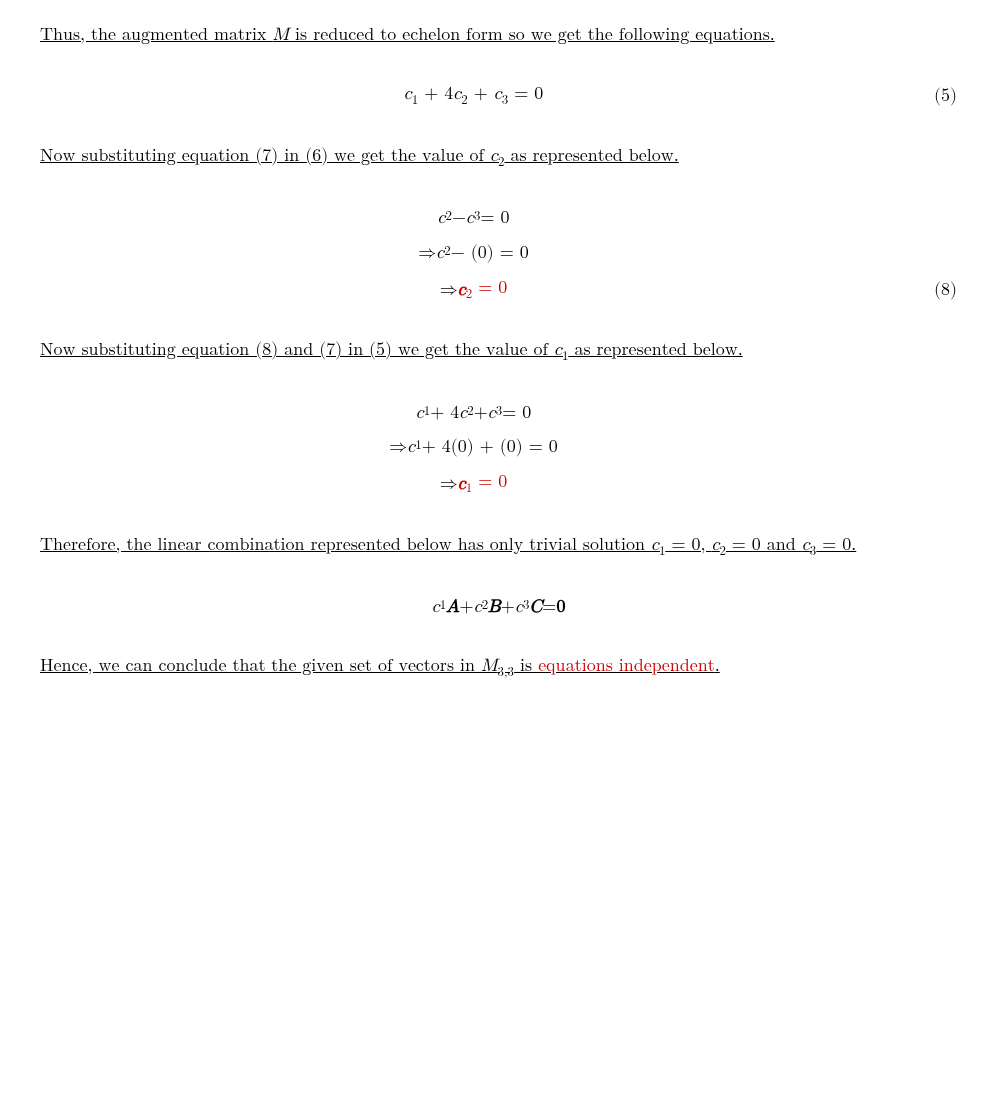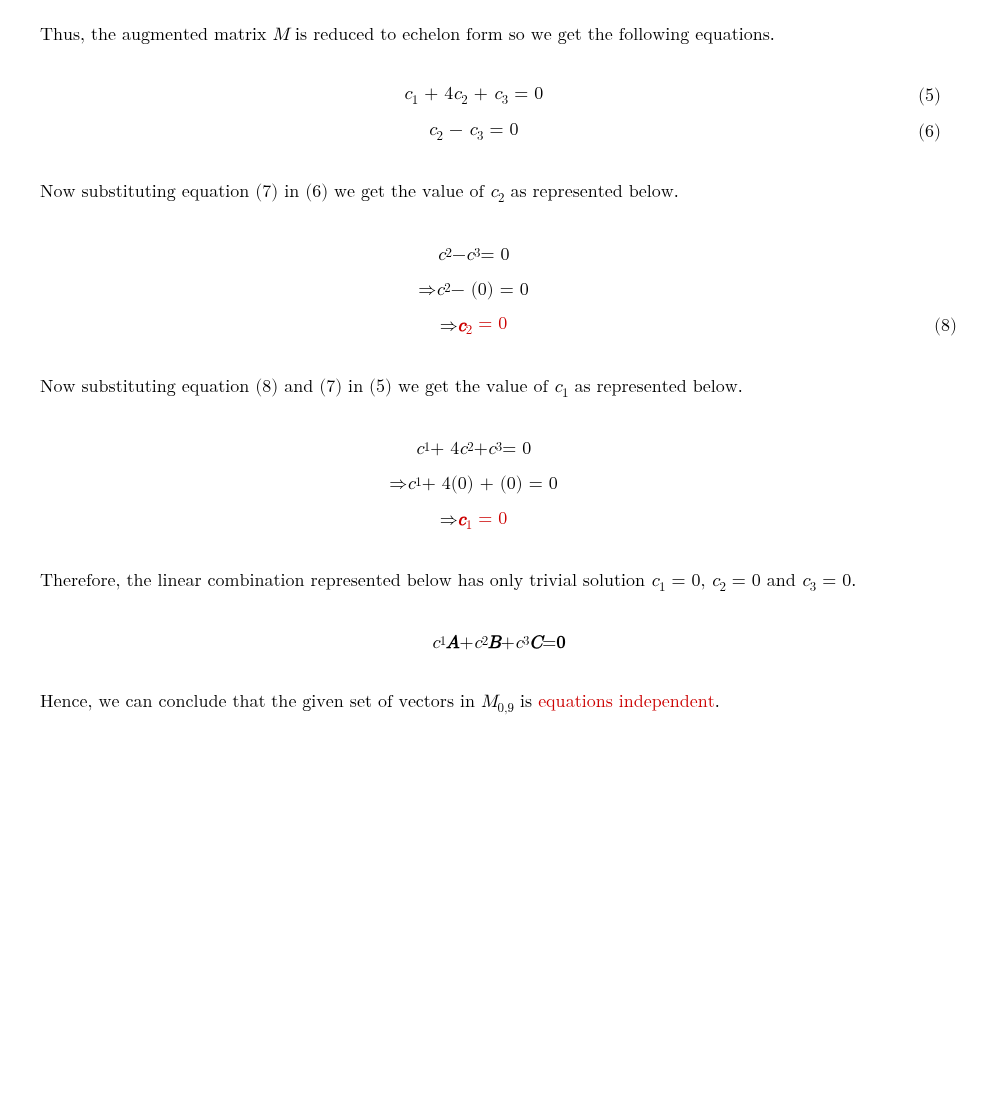--- a/index.html
+++ b/index.html
@@ -12,20 +12,21 @@
       font-family: "Computer Modern", "Latin Modern Math", Georgia, "Times New Roman", serif;
       font-size: 18px;
       line-height: 1.6;
       color: #000000;
       width: 997px;
       padding: 20px 40px 30px 40px;
     }
     .text-block {
       text-align: justify;
       margin-bottom: 18px;
+      text-decoration: underline;
     }
     .equation-block {
       display: flex;
       justify-content: center;
       align-items: center;
       position: relative;
       margin: 24px 0;
     }
     .eq-line {
       display: flex;
@@ -33,21 +34,21 @@
       align-items: center;
     }
     .red {
       color: #cc0000;
     }
     .bold {
       font-weight: bold;
     }
     .equations-group {
       position: relative;
-      margin: 30px 16px;
+      margin: 30px 0;
     }
     .three-eq-table {
       width: 100%;
       display: flex;
       flex-direction: column;
       align-items: center;
       gap: 4px;
     }
     .three-eq-row {
       display: flex;
@@ -99,26 +100,20 @@
 </div>
 
 <div class="equations-group">
   <div class="three-eq-table">
     <div class="three-eq-row">
       <div class="three-eq-formula">
         <span class="math">c</span><sub>1</sub> + 4<span class="math">c</span><sub>2</sub> + <span class="math">c</span><sub>3</sub> = 0
       </div>
       <div class="three-eq-num">(5)</div>
     </div>
-    <div class="three-eq-row">
-      <div class="three-eq-formula">
-        <span class="math">c</span><sub>2</sub> − <span class="math">c</span><sub>3</sub> = 0
-      </div>
-      <div class="three-eq-num">(6)</div>
-    </div>
   </div>
 </div>
 
 <div class="text-block">
   Now substituting equation (7) in (6) we get the value of <span class="math">c</span><sub>2</sub> as represented below.
 </div>
 
 <div class="multi-eq-block">
   <div class="multi-eq-formulas">
     <div class="eq-line">
@@ -157,14 +152,14 @@
   Therefore, the linear combination represented below has only trivial solution <span class="math">c</span><sub>1</sub> = 0, <span class="math">c</span><sub>2</sub> = 0 and <span class="math">c</span><sub>3</sub> = 0.
 </div>
 
 <div class="equation-block" style="margin: 30px 0;">
   <div class="eq-line">
     <span class="math">c</span><sub>1</sub><span class="math bold"><strong>A</strong></span> + <span class="math">c</span><sub>2</sub><span class="math"><strong>B</strong></span> + <span class="math">c</span><sub>3</sub><span class="math"><strong>C</strong></span> = <strong>0</strong>
   </div>
 </div>
 
 <div class="text-block bottom-text">
-  Hence, we can conclude that the given set of vectors in <span class="math">M</span><sub>0,9</sub> is <span class="red">equations independent</span>.
+  Hence, we can conclude that the given set of vectors in <span class="math">M</span><sub>3,3</sub> is <span class="red">equations independent</span>.
 </div>
 
 </body></html>

